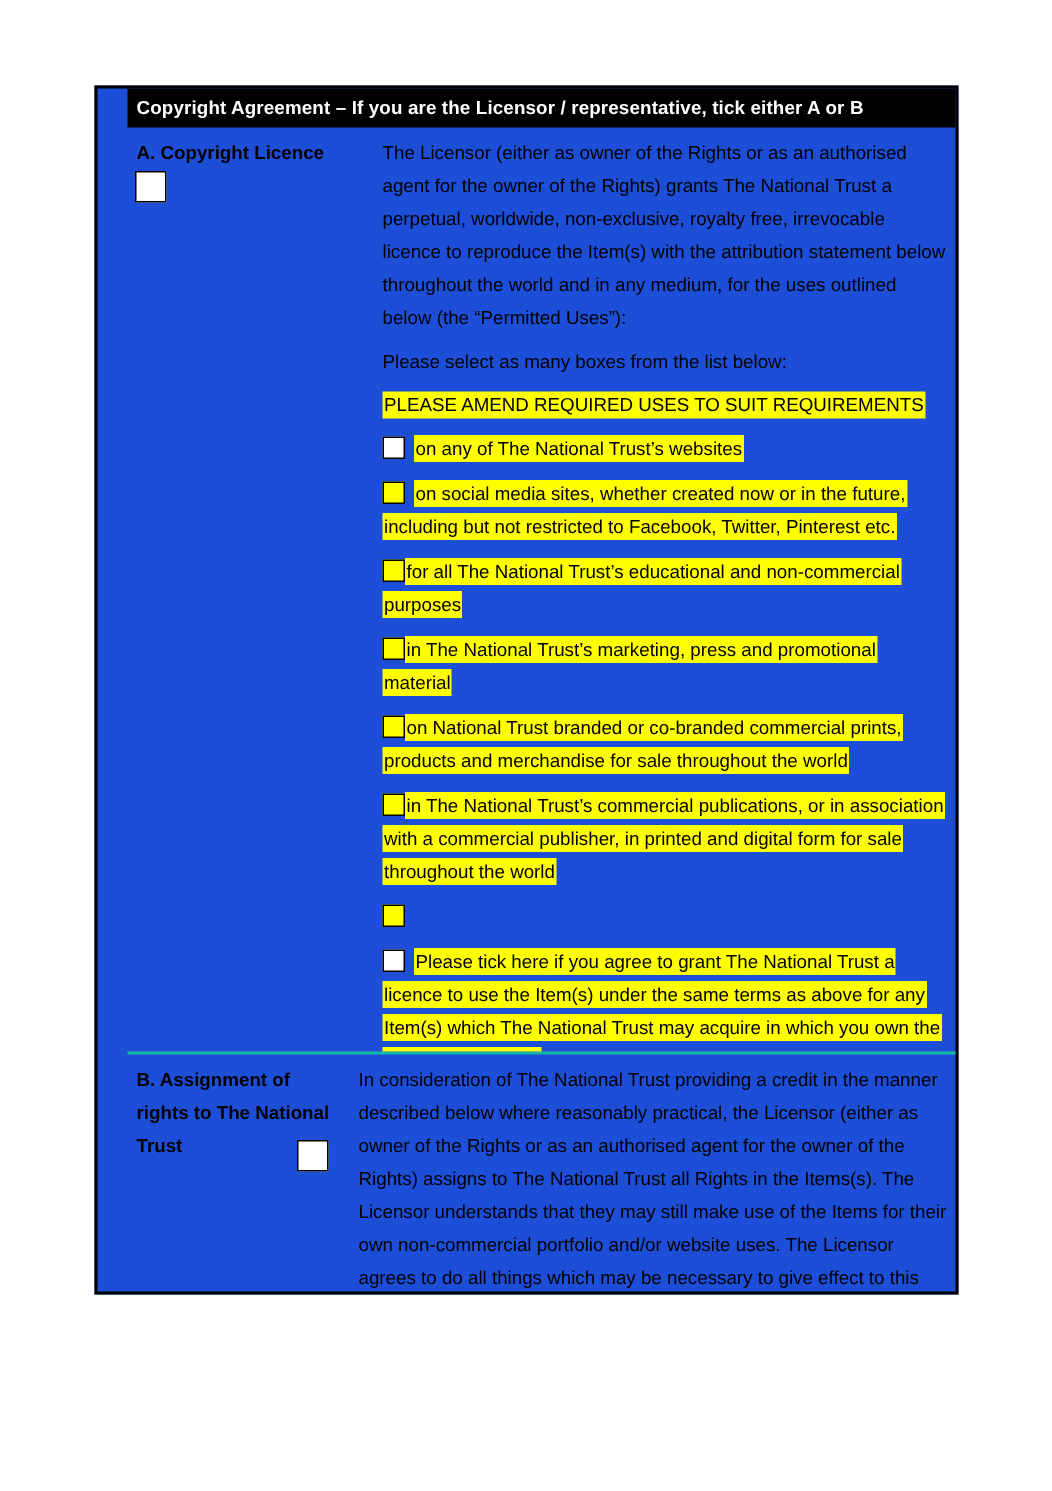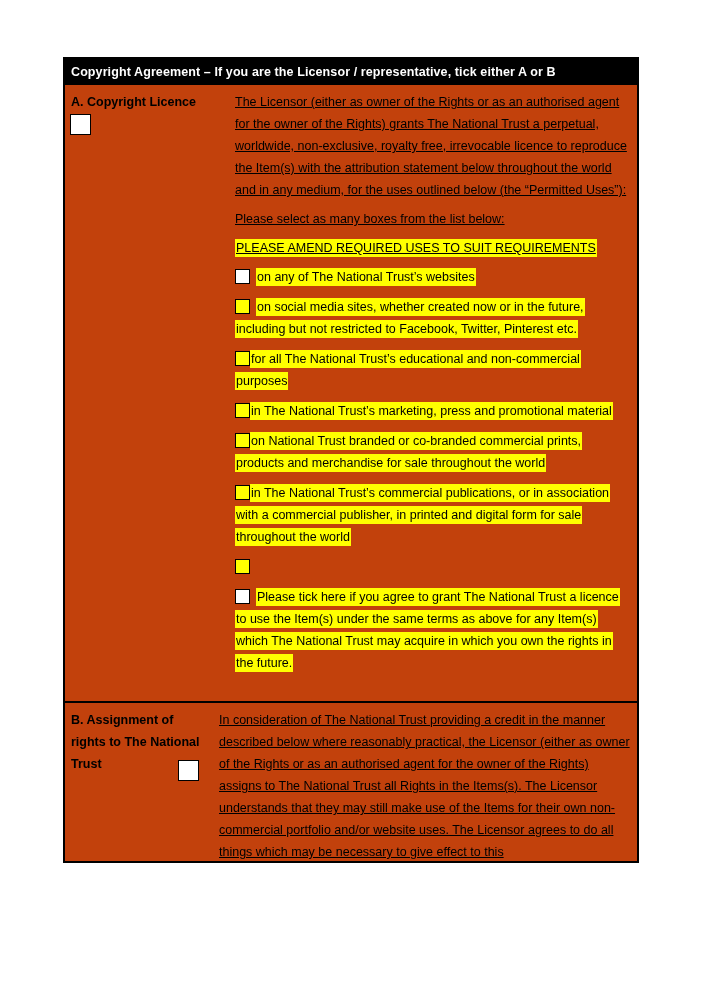--- a/index.html
+++ b/index.html
@@ -11,49 +11,50 @@
     font-family:"Liberation Sans", sans-serif;
     font-size:12.5px;
     color:#000;
     overflow:hidden;
   }
   .doc-table {
     position:absolute;
     left:63px; top:57px;
     width:576px; height:806px;
     border:2px solid #000;
-    background:#c2410c;
+    background:#1d4ed8;
+    padding-left:20px;
   }
   .hdr-row {
     height:26px;
     background:#000;
     color:#fff;
     font-weight:bold;
     display:flex; align-items:center;
     padding-left:6px;
     letter-spacing:0.1px;
   }
   .row { display:flex; }
   .row-a { height:616px;gap:16px; }
-  .row-b { height:160px; border-top:2px solid #000000; }
+  .row-b { height:160px; border-top:2px solid #14b8a6; }
   .cell-left {
     position:relative;
     width:145px;
     flex:0 0 145px;
     padding:6px 0 0 6px;
     font-weight:bold;
     line-height:22px;
   }
   .cell-right {
     flex:1 1 auto;
     padding:6px 6px 0 9px;
     line-height:22px;
     overflow:hidden;
   }
-  .cell-right p { margin:0 0 7px 0; max-width:418px;text-decoration:underline; }
+  .cell-right p { margin:0 0 7px 0; max-width:418px; }
   .use-item { margin:0 0 8px 0; max-width:418px; }
   mark {
     background:#ffff00;
     color:#000;
     padding:2px 1px;
     box-decoration-break:clone;
     -webkit-box-decoration-break:clone;
   }
   .cb {
     display:inline-block;

